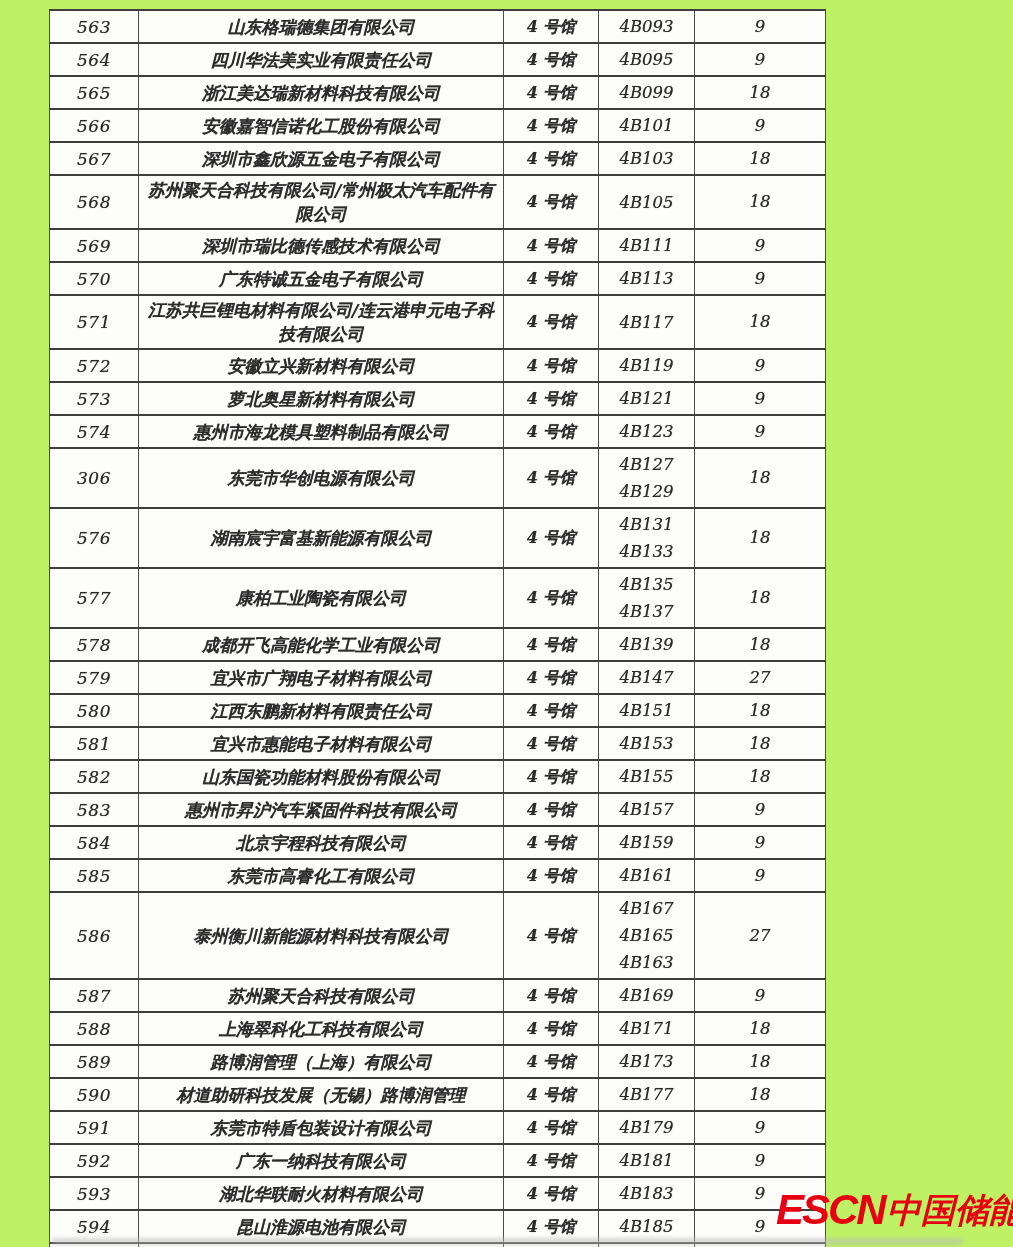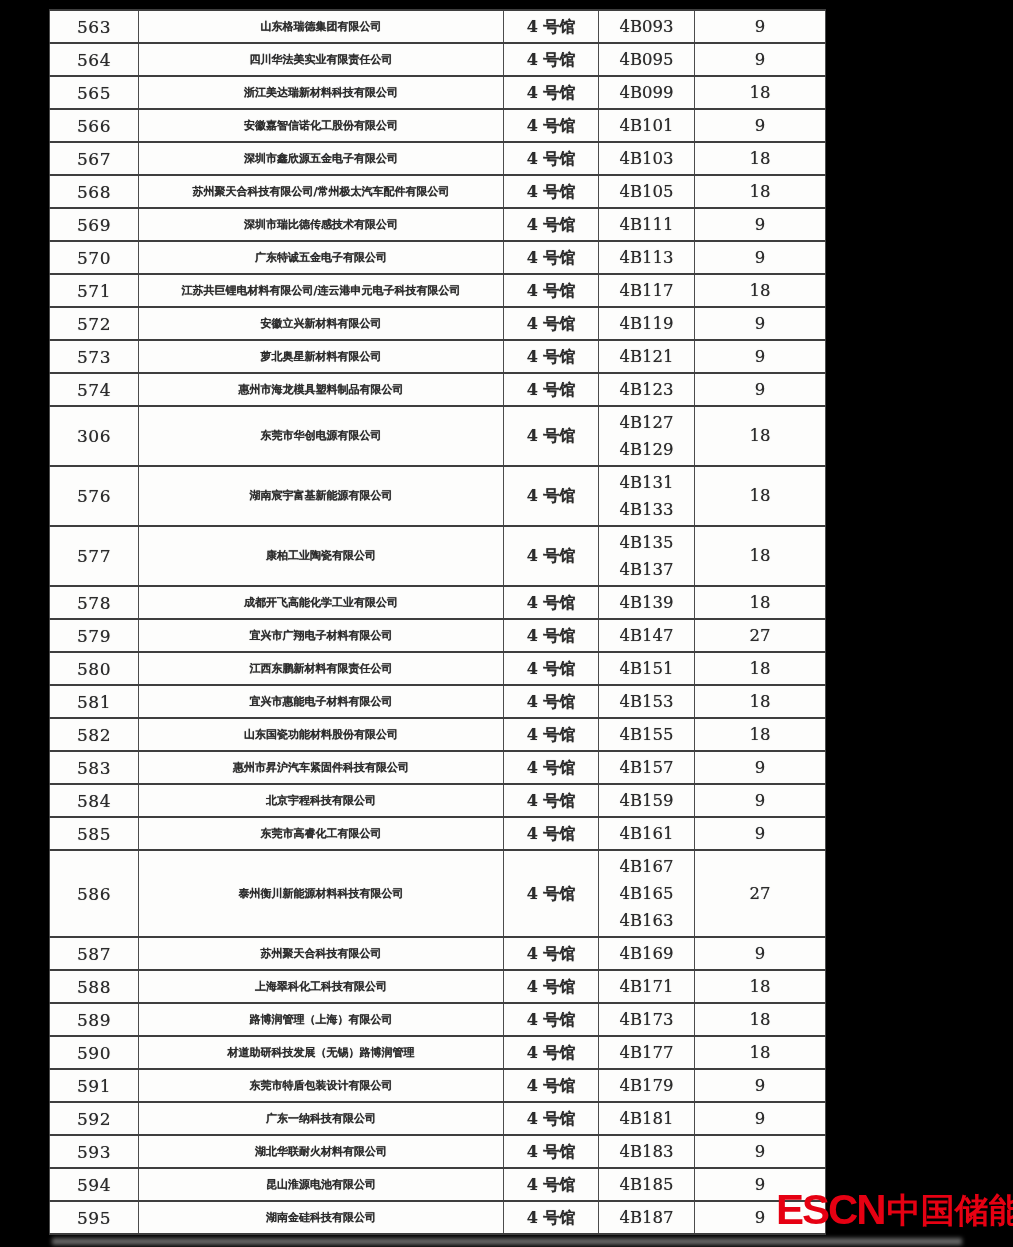--- a/index.html
+++ b/index.html
@@ -4,24 +4,25 @@
 <style>
   html, body {
     margin: 0;
     padding: 0;
     background: #ffffff;
   }
   #page {
     position: relative;
     width: 1013px;
     height: 1247px;
-    background: #000000;
+    background: #bef264;
     overflow: hidden;
     font-family: "DejaVu Serif", "Liberation Serif", serif;
     color: #2b2b2b;
+    font-style: italic;
   }
   
   table.exhibitors {
     position: absolute;
     left: 49px;
     top: 9px;
     width: 776px;
     border-collapse: collapse;
     table-layout: fixed;
     background: #fdfdfc;
@@ -36,21 +37,21 @@
     padding: 2px 4px;
     text-shadow: 0 0 0.7px rgba(60,60,60,0.75);
   }
   td.cell-seq {
     font-size: 17px;
     line-height: 24px;
     font-weight: normal;
     letter-spacing: 0.5px;
   }
   td.cell-company {
-    font-size: 11px;
+    font-size: 17px;
     line-height: 24px;
     font-weight: bold;
   }
   td.cell-hall {
     font-size: 16px;
     line-height: 24px;
     font-weight: bold;
     white-space: nowrap;
   }
   td.cell-booth {

